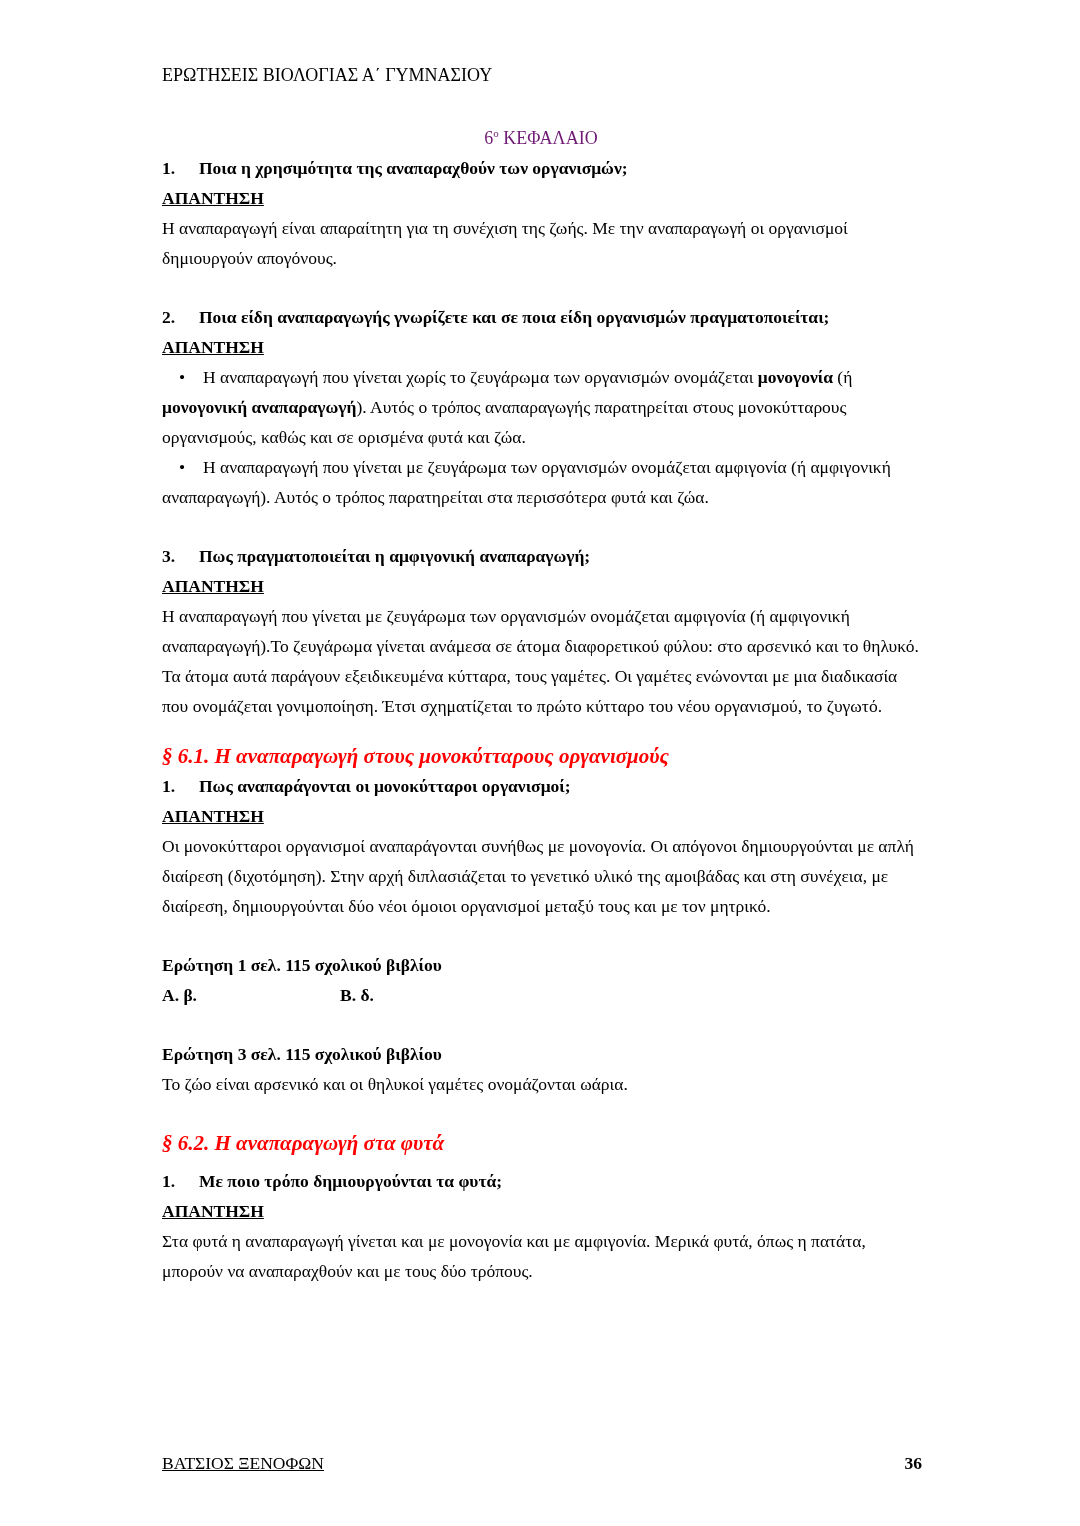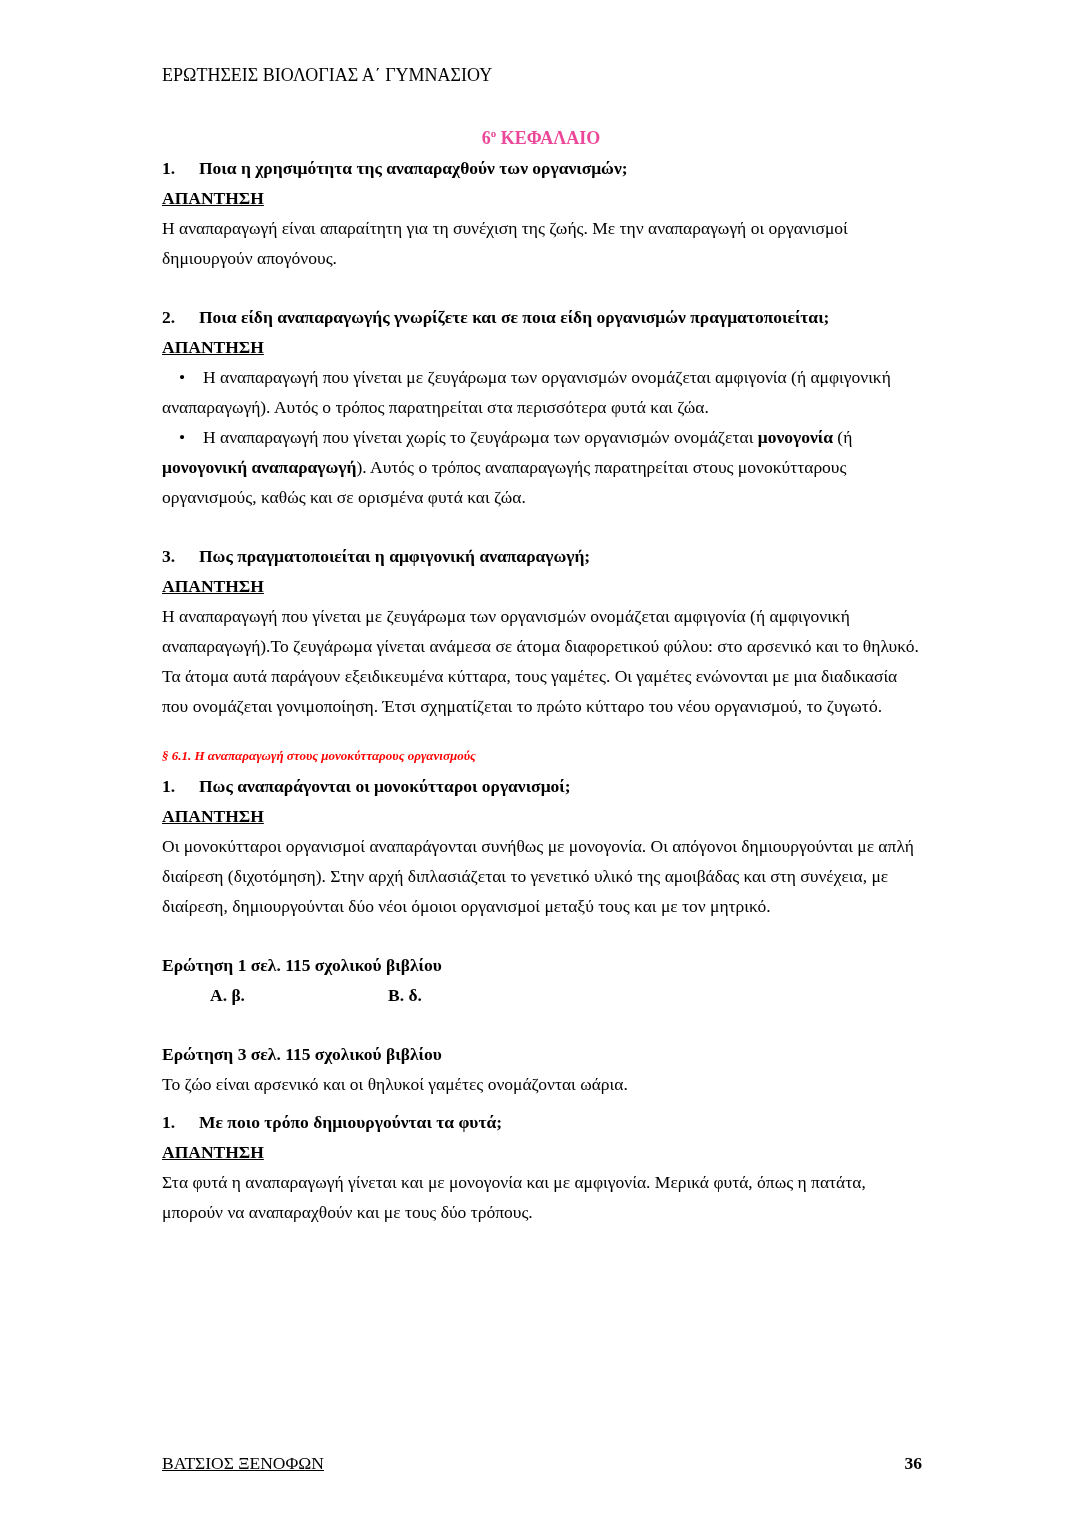--- a/index.html
+++ b/index.html
@@ -13,42 +13,42 @@
     font-family: "Liberation Serif", serif;
     font-size: 17.5px;
     line-height: 30px;
     color: #000000;
     padding: 60px 160px 14px 162px;
     overflow: hidden;
   }
   .doc-header { font-size: 18px; }
   .chapter-title {
     text-align: center;
-    color: #ec4899;
-    font-weight: bold;
+    color: #701a75;
+    font-weight: normal;
     font-size: 18px;
     margin-top: 33px;
   }
   .chapter-title sup { font-size: 11px; line-height: 0; }
   .q-line { font-weight: bold; }
   .q-num { display: inline-block; width: 37px; font-weight: bold; }
   .answer-label { font-weight: bold; text-decoration: underline; }
   .b { font-weight: bold; }
   .gap { margin-top: 29px; }
   .gap-sm { margin-top: 20px; }
   .justify { text-align: justify; }
   .bullet-mark { display: inline-block; width: 24px; margin-left: 17px; }
   .section-heading {
     color: #ff0000;
     font-weight: bold;
     font-style: italic;
-    font-size: 13px;
+    font-size: 21px;
   }
   .ex-title { font-weight: bold; }
-  .answers-row { font-weight: bold; margin-left: 48px; }
+  .answers-row { font-weight: bold; }
   .answers-row .ans-a { display: inline-block; width: 178px; }
   .doc-footer {
     position: absolute;
     left: 162px;
     right: 158px;
     bottom: 48px;
     display: flex;
     justify-content: space-between;
     align-items: baseline;
   }
@@ -66,22 +66,22 @@
 
   <div>
     <p class="q-line"><span class="q-num">1.</span><span>Ποια η χρησιμότητα της αναπαραχθούν των οργανισμών;</span></p>
     <p class="answer-label">ΑΠΑΝΤΗΣΗ</p>
     <p>Η αναπαραγωγή είναι απαραίτητη για τη συνέχιση της ζωής. Με την αναπαραγωγή οι οργανισμοί δημιουργούν απογόνους.</p>
   </div>
 
   <div class="gap">
     <p class="q-line justify"><span class="q-num">2.</span><span>Ποια είδη αναπαραγωγής γνωρίζετε και σε ποια είδη οργανισμών πραγματοποιείται;</span></p>
     <p class="answer-label">ΑΠΑΝΤΗΣΗ</p>
+    <p><span class="bullet-mark">•</span><span>Η αναπαραγωγή που γίνεται χωρίς το ζευγάρωμα των οργανισμών ονομάζεται </span><span class="b">μονογονία</span><span> (ή </span><span class="b">μονογονική αναπαραγωγή</span><span>). Αυτός ο τρόπος αναπαραγωγής παρατηρείται στους μονοκύτταρους οργανισμούς, καθώς και σε ορισμένα φυτά και ζώα.</span></p>
     <p><span class="bullet-mark">•</span><span>Η αναπαραγωγή που γίνεται με ζευγάρωμα των οργανισμών ονομάζεται αμφιγονία (ή αμφιγονική αναπαραγωγή). Αυτός ο τρόπος παρατηρείται στα περισσότερα φυτά και ζώα.</span></p>
-    <p><span class="bullet-mark">•</span><span>Η αναπαραγωγή που γίνεται χωρίς το ζευγάρωμα των οργανισμών ονομάζεται </span><span class="b">μονογονία</span><span> (ή </span><span class="b">μονογονική αναπαραγωγή</span><span>). Αυτός ο τρόπος αναπαραγωγής παρατηρείται στους μονοκύτταρους οργανισμούς, καθώς και σε ορισμένα φυτά και ζώα.</span></p>
   </div>
 
   <div class="gap">
     <p class="q-line"><span class="q-num">3.</span><span>Πως πραγματοποιείται η αμφιγονική αναπαραγωγή;</span></p>
     <p class="answer-label">ΑΠΑΝΤΗΣΗ</p>
     <p>Η αναπαραγωγή που γίνεται με ζευγάρωμα των οργανισμών ονομάζεται αμφιγονία (ή αμφιγονική αναπαραγωγή).Το ζευγάρωμα γίνεται ανάμεσα σε άτομα διαφορετικού φύλου: στο αρσενικό και το θηλυκό. Τα άτομα αυτά παράγουν εξειδικευμένα κύτταρα, τους γαμέτες. Οι γαμέτες ενώνονται με μια διαδικασία που ονομάζεται γονιμοποίηση. Έτσι σχηματίζεται το πρώτο κύτταρο του νέου οργανισμού, το ζυγωτό.</p>
   </div>
 
   <div class="section-heading gap-sm">§ 6.1. Η αναπαραγωγή στους μονοκύτταρους οργανισμούς</div>
 
@@ -94,20 +94,21 @@
   <div class="gap">
     <p class="ex-title">Ερώτηση 1 σελ. 115 σχολικού βιβλίου</p>
     <p class="answers-row"><span class="ans-a">Α. β.</span><span>Β. δ.</span></p>
   </div>
 
   <div class="gap">
     <p class="ex-title">Ερώτηση 3 σελ. 115 σχολικού βιβλίου</p>
     <p>Το ζώο είναι αρσενικό και οι θηλυκοί γαμέτες ονομάζονται ωάρια.</p>
   </div>
 
+  <div class="section-heading gap">§ 6.2. Η αναπαραγωγή στα φυτά</div>
 
   <div class="gap-sm" style="margin-top:8px;">
     <p class="q-line"><span class="q-num">1.</span><span>Με ποιο τρόπο δημιουργούνται τα φυτά;</span></p>
     <p class="answer-label">ΑΠΑΝΤΗΣΗ</p>
     <p>Στα φυτά η αναπαραγωγή γίνεται και με μονογονία και με αμφιγονία. Μερικά φυτά, όπως η πατάτα, μπορούν να αναπαραχθούν και με τους δύο τρόπους.</p>
   </div>
 
   <div class="doc-footer">
     <span class="footer-author">ΒΑΤΣΙΟΣ ΞΕΝΟΦΩΝ</span>
     <span class="page-number">36</span>

